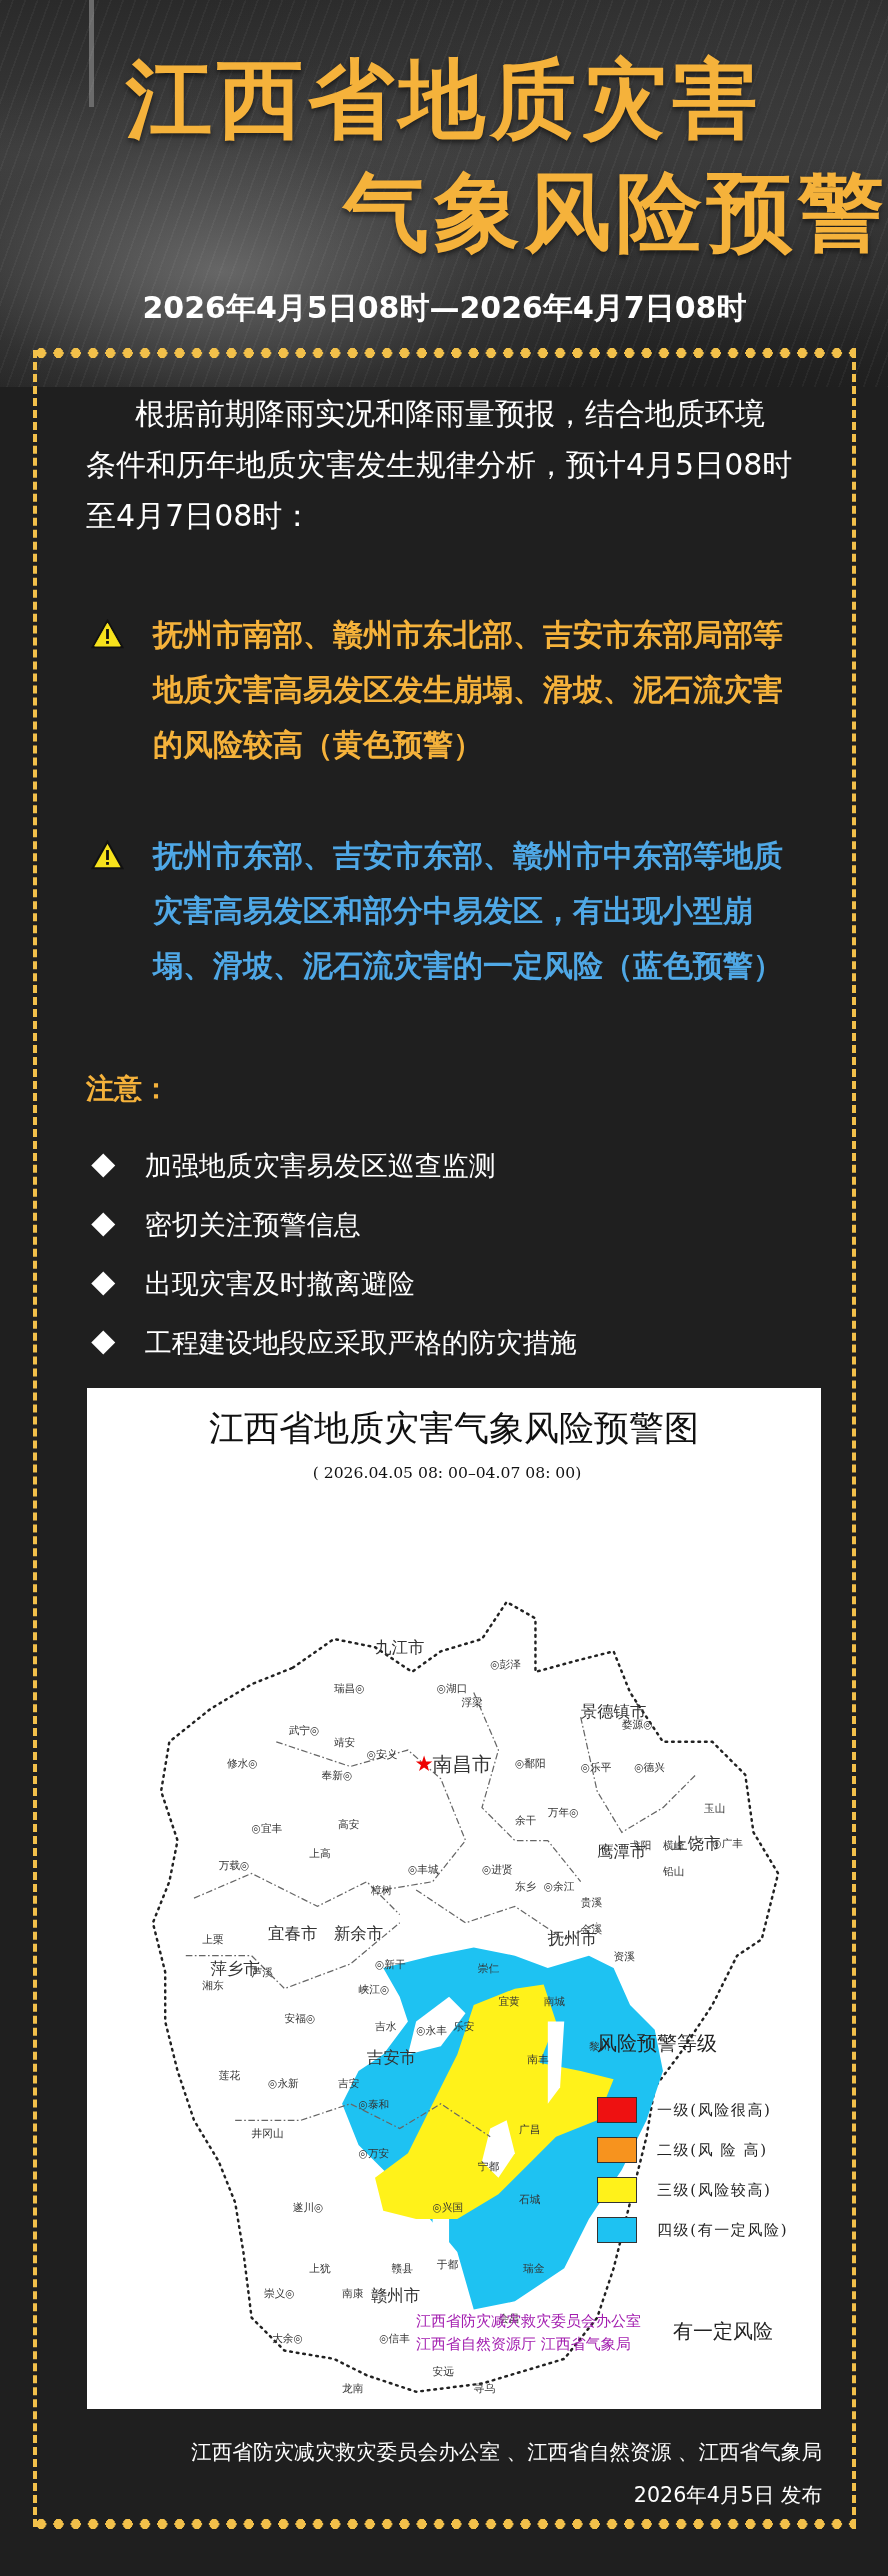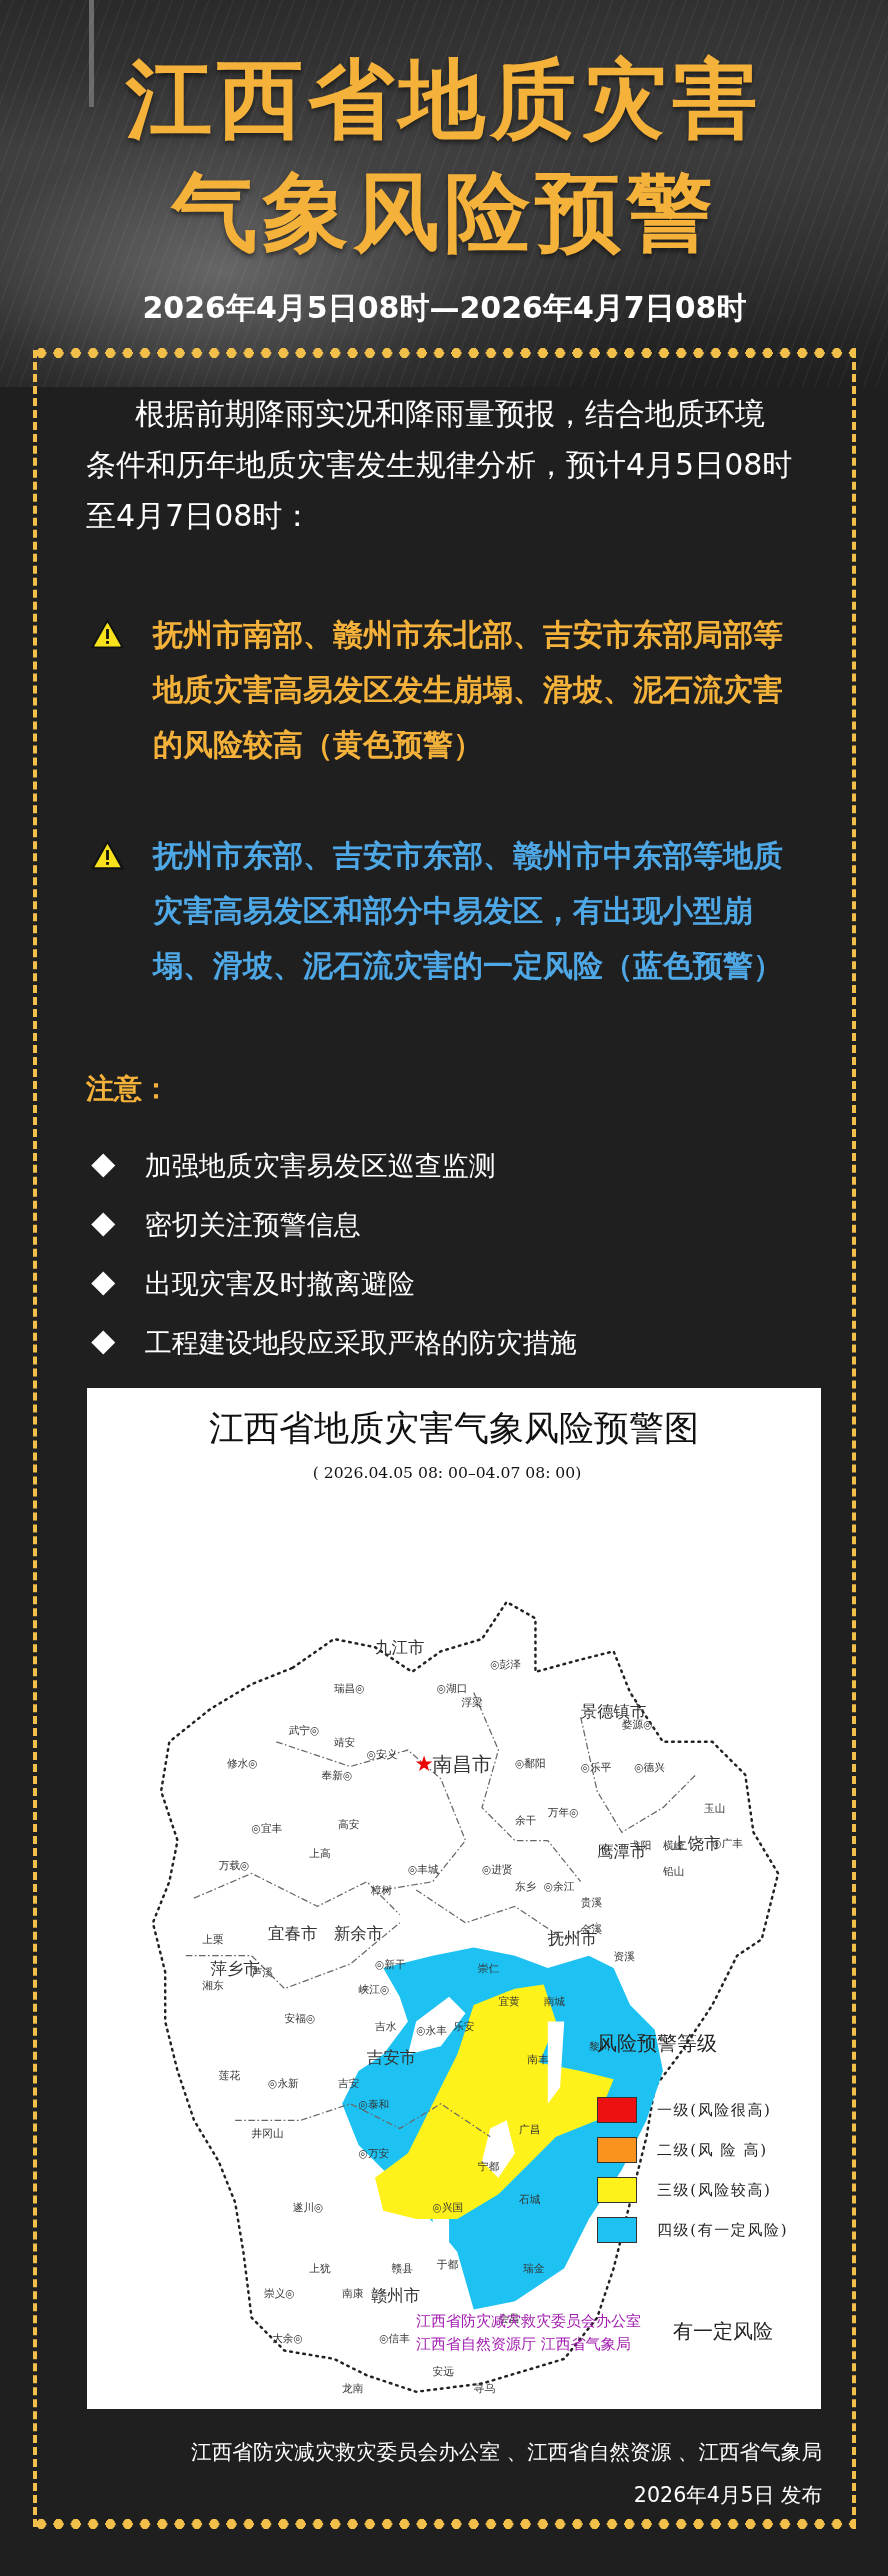--- a/index.html
+++ b/index.html
@@ -15,21 +15,21 @@
       linear-gradient(180deg, #2a2a2a 0%, #3a3a3a 40%, #1f1f1f 100%);
   }
   .hero::after { content: ""; position: absolute; inset: 0;
     background: repeating-linear-gradient(110deg, rgba(255,255,255,0.04) 0 1.6px, rgba(0,0,0,0) 1.6px 11.5px);
   }
   .umbrella-handle { position: absolute; left: 89px; top: 0; width: 5px; height: 107px; background: #6b6b6b; }
   .title { position: absolute; left: 0; width: 889px; text-align: center; color: #f5b23b;
     font-family: "DejaVu Sans", sans-serif; font-weight: 900; font-size: 86px; letter-spacing: 5px;
     text-shadow: 0 3.3px 5px rgba(0,0,0,0.5); z-index: 2; }
   .title.l1 { top: 42px; }
-  .title.l2 { top: 155px; }
+  .title.l2 { top: 155px; text-align: right; }
   .date-range { position: absolute; top: 288px; left: 0; width: 889px; text-align: center;
     font-size: 30px; font-weight: bold; color: #fff; z-index: 2; letter-spacing: 0px; }
 
   
   .frame { position: absolute; left: 33px; top: 350px; width: 823px; height: 2177px;
     border-left: 4.1px dashed #f2c04a; border-right: 4.1px dashed #f2c04a; }
   .frame-top, .frame-bottom { position: absolute; left: 33px; width: 823px; height: 11.5px;
     background: radial-gradient(circle 5px at 8.2px 5.8px, #f2c04a 98%, transparent 100%) repeat-x;
     background-size: 17.3px 11.5px; }
   .frame-top { top: 347px; }

